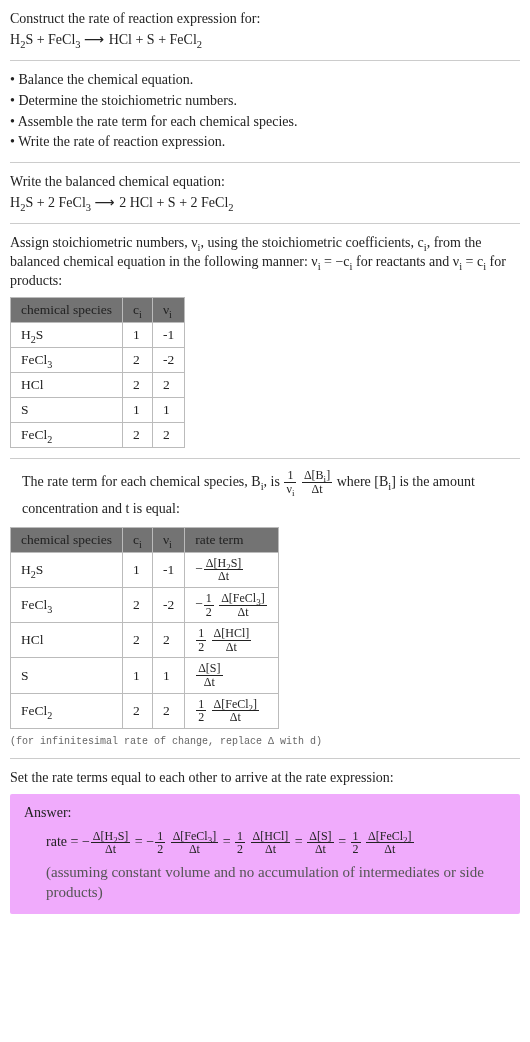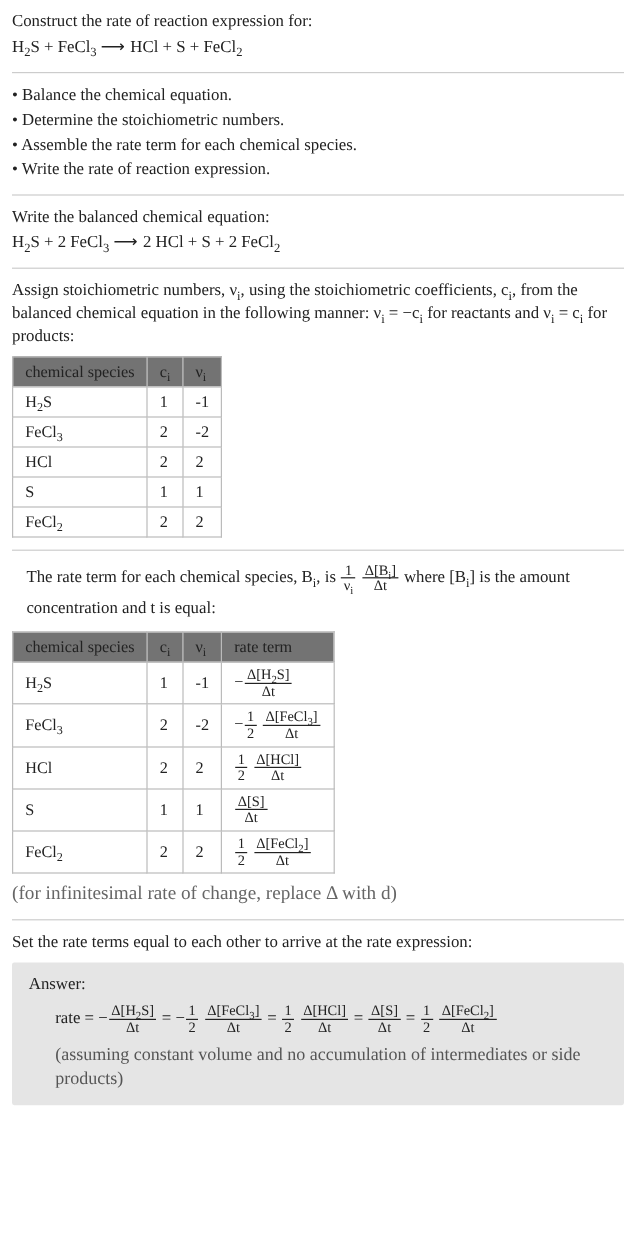--- a/index.html
+++ b/index.html
@@ -38,43 +38,44 @@
     padding: 4px 10px;
     text-align: left;
     white-space: nowrap;
   }
   table.datatbl th {
     font-weight: normal;
     background: #737373;
   }
   .italic { }
   .note {
-    font-size: 16px;
+    font-size: 10px;
     color: #666;
     margin-top: 4px;
+    font-family: Liberation Mono, monospace;
   }
   .frac {
     display: inline-block;
     vertical-align: middle;
     text-align: center;
     font-size: 12px;
     line-height: 1.05;
     margin: 0 1px;
   }
   .frac .num {
     display: block;
     padding: 0 2px;
     border-bottom: 1px solid #222;
   }
   .frac .den {
     display: block;
     padding: 0 2px;
   }
   .answerbox {
-    background: #e5e5e5;
+    background: #f0abfc;
     border-radius: 2px;
     padding: 10px 14px 12px 14px;
     margin-top: 6px;
   }
   .answerbox .lbl {
     margin: 0 0 6px 0;
   }
   .answerbox .rate {
     margin: 0 0 6px 22px;
     line-height: 1.8;

